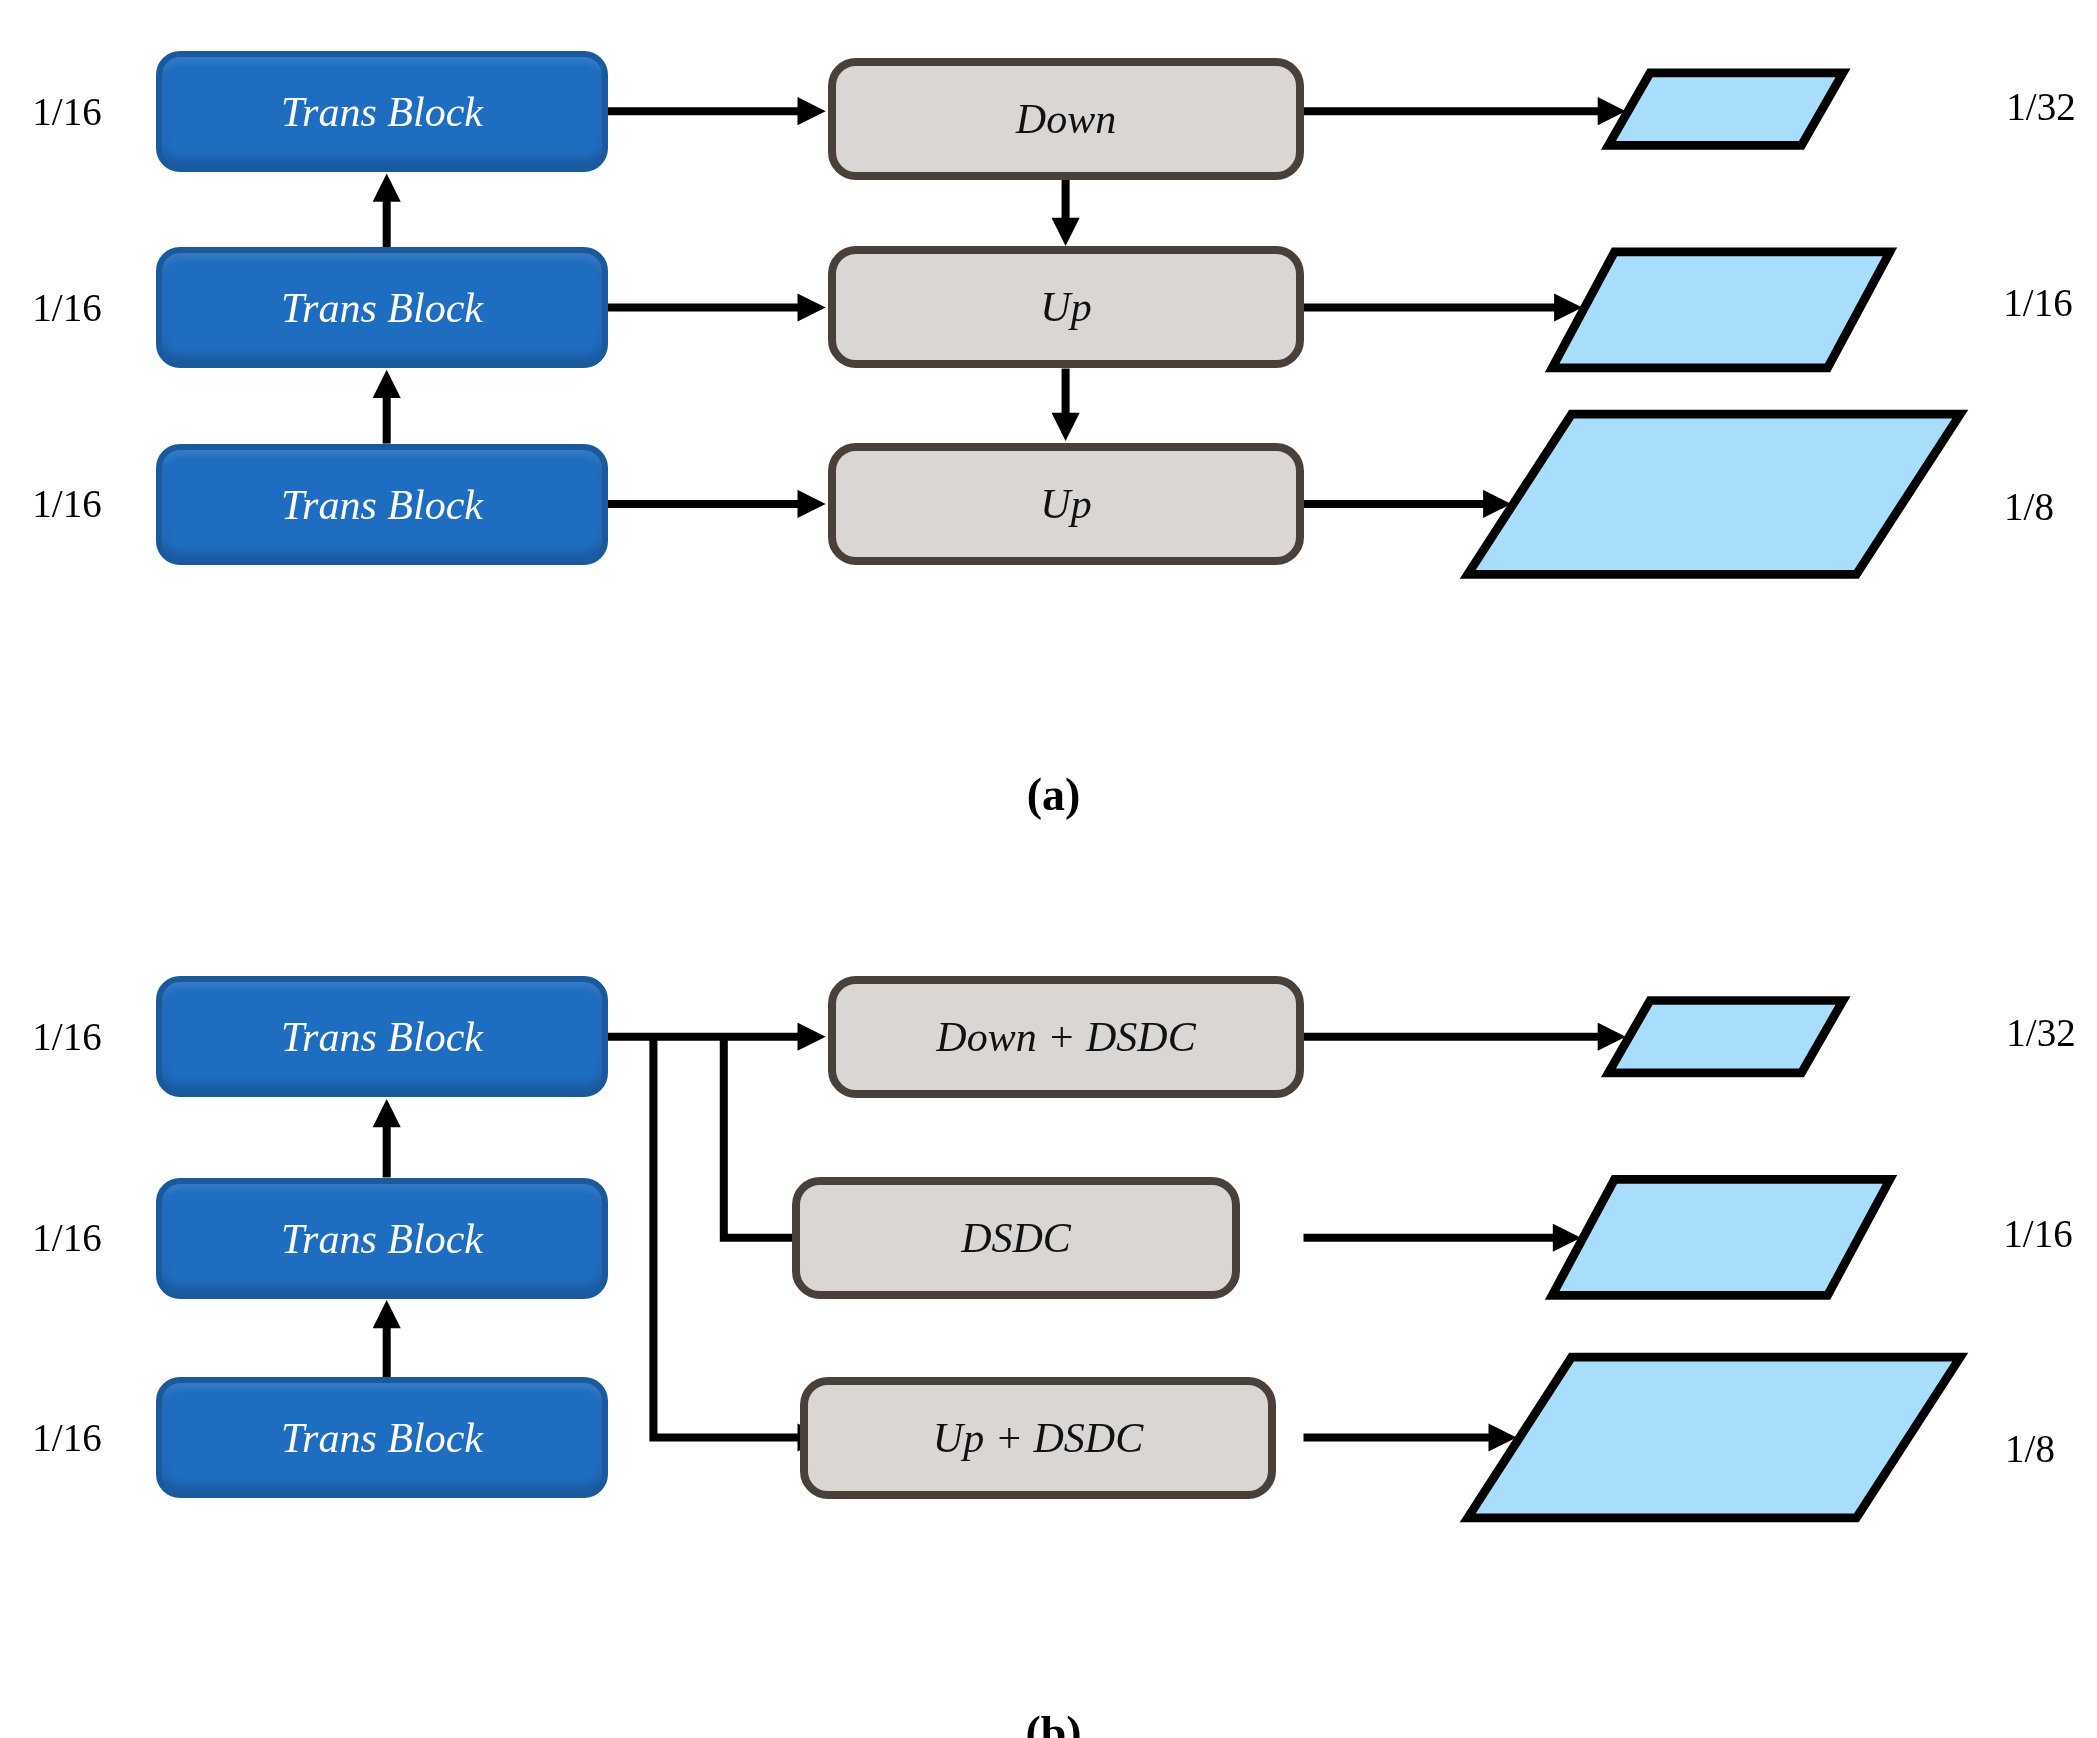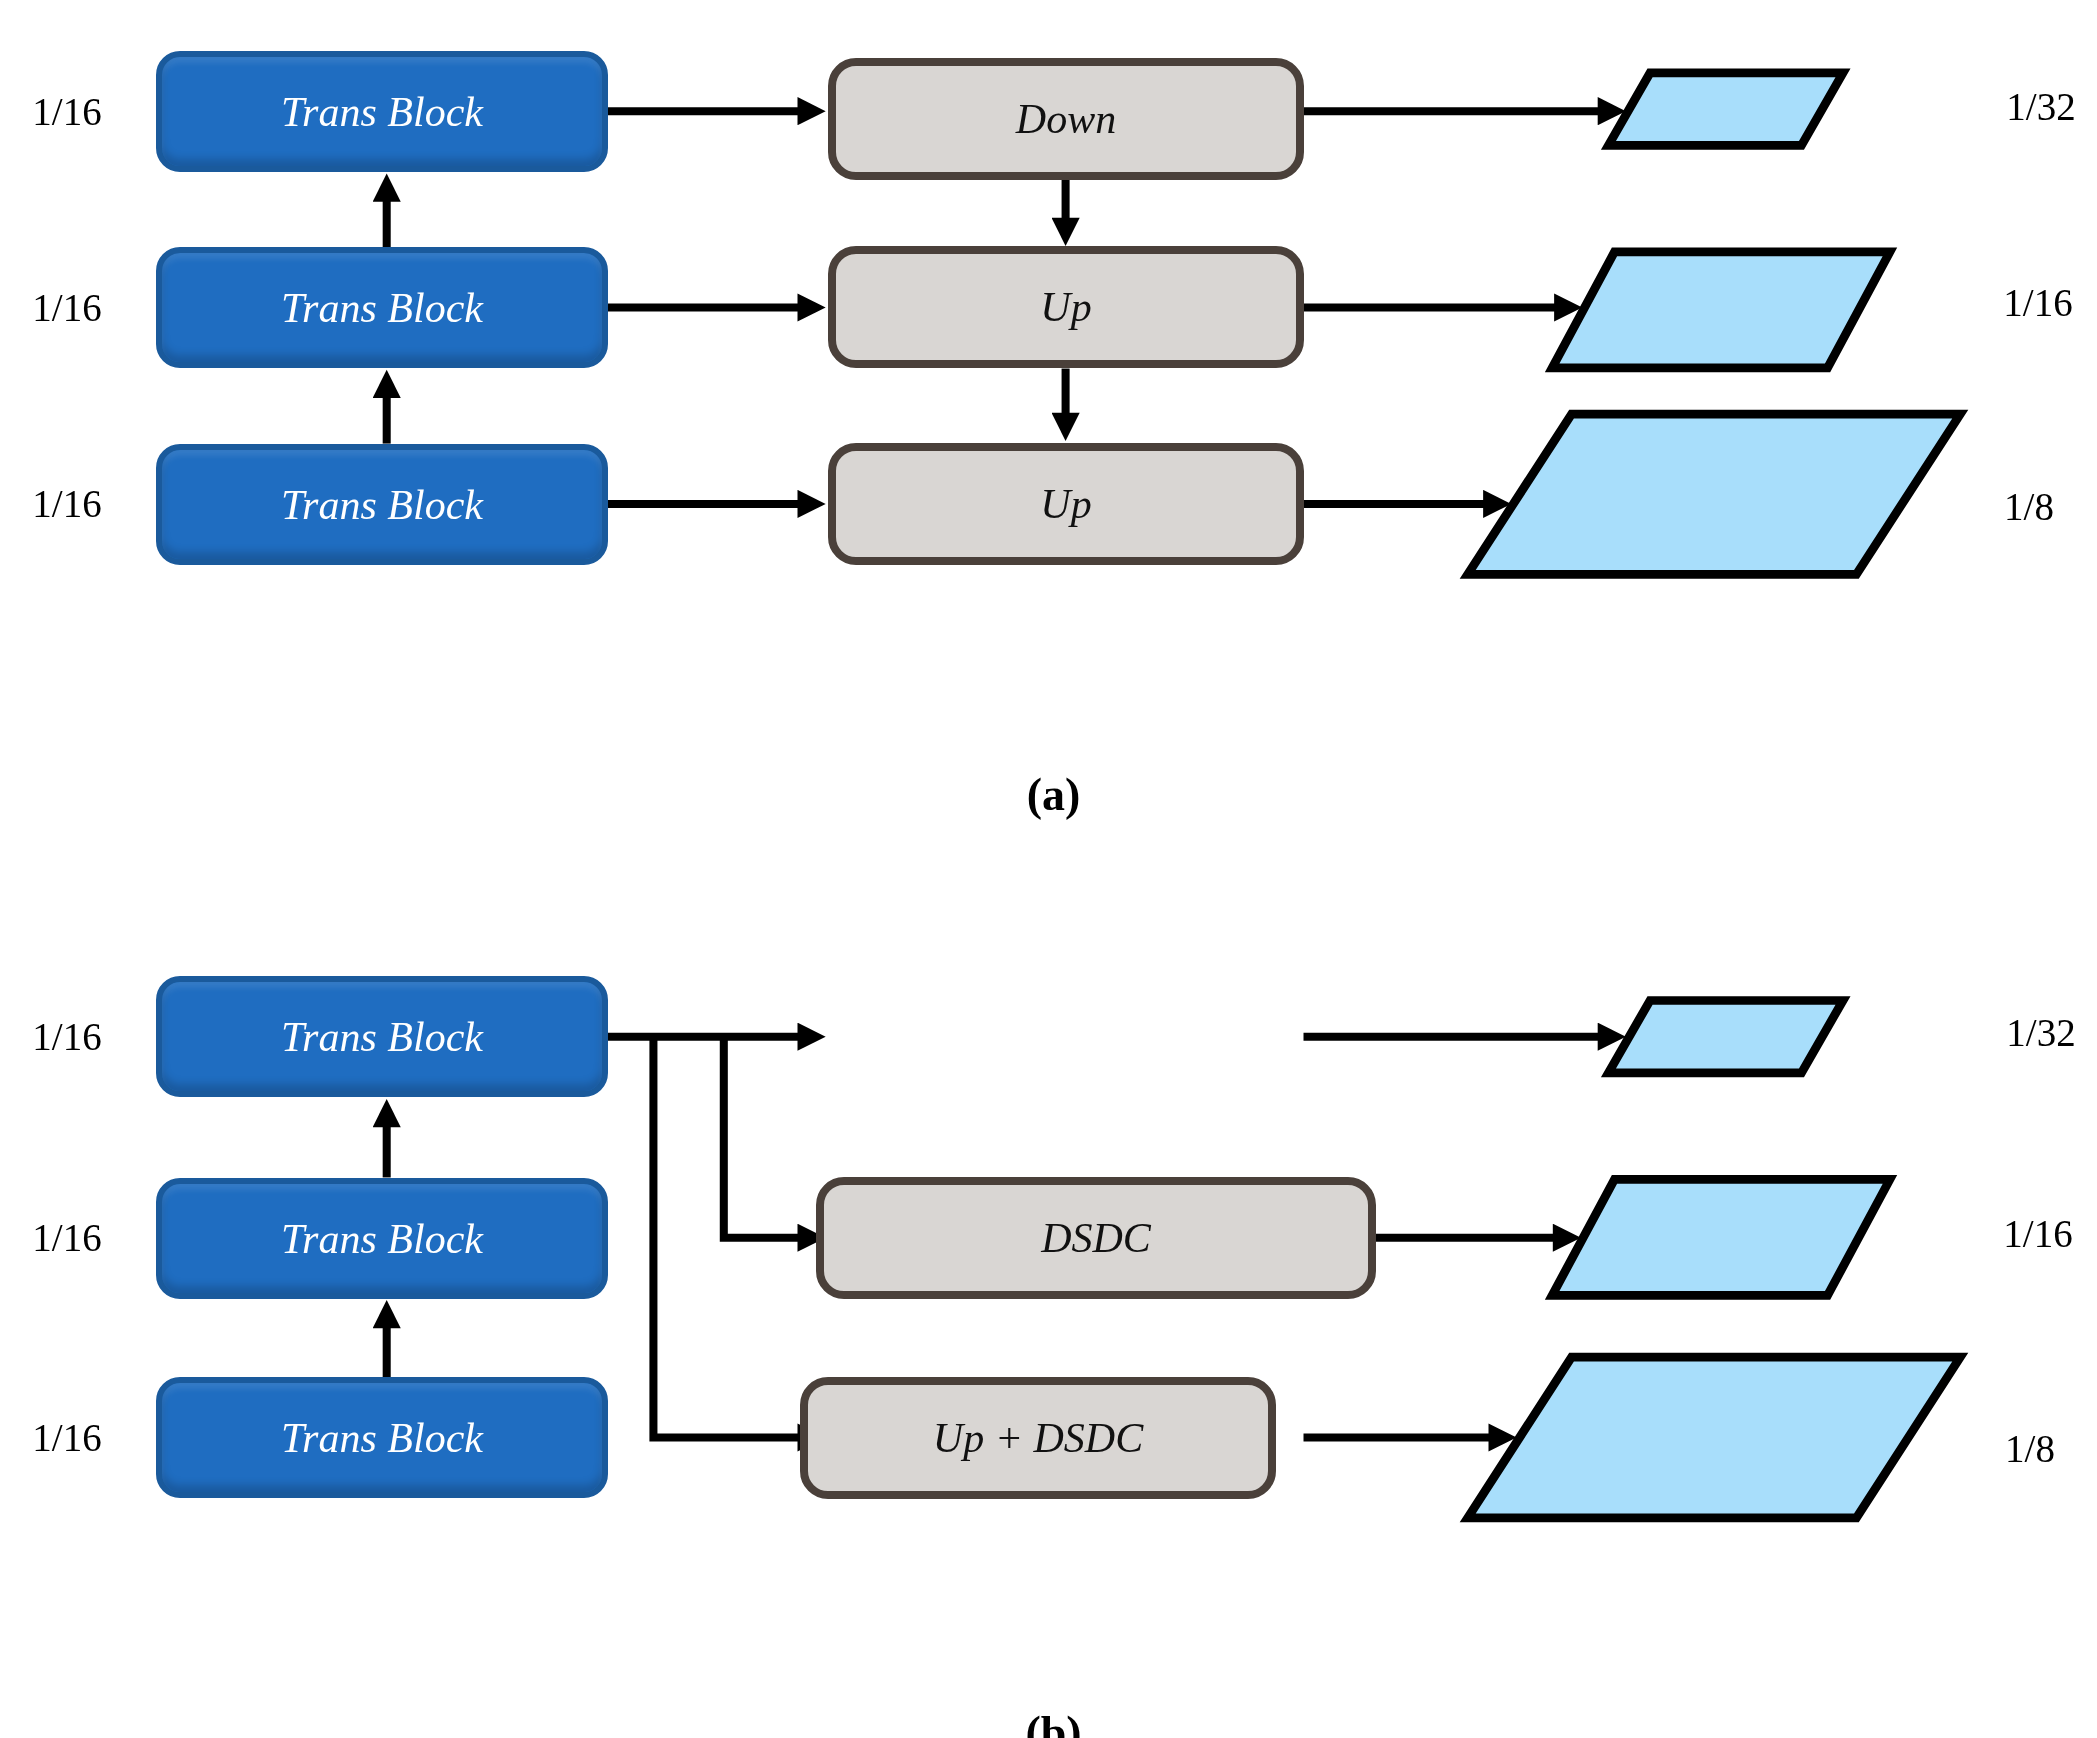--- a/index.html
+++ b/index.html
@@ -103,21 +103,22 @@
   <div class="caption" style="left:973px;top:723px;width:161px;height:74px">(a)</div>
 
   <div class="slabel" style="left:10px;top:979px;width:114px;height:47px">1/16</div>
   <div class="slabel" style="left:10px;top:1180px;width:114px;height:47px">1/16</div>
   <div class="slabel" style="left:10px;top:1380px;width:114px;height:47px">1/16</div>
 
   <div class="box tb" style="left:156px;top:942px;width:452px;height:121px">Trans Block</div>
   <div class="box tb" style="left:156px;top:1144px;width:452px;height:121px">Trans Block</div>
   <div class="box tb" style="left:156px;top:1343px;width:452px;height:121px">Trans Block</div>
 
-  <div class="box op" style="left:816px;top:1143px;width:560px;height:122px">DSDC</div>
+  <div class="box op" style="left:828px;top:942px;width:476px;height:122px">Down + DSDC</div>
+  <div class="box op" style="left:792px;top:1143px;width:448px;height:122px">DSDC</div>
   <div class="box op" style="left:800px;top:1343px;width:476px;height:122px">Up + DSDC</div>
 
   <div class="slabel" style="left:1984px;top:975px;width:114px;height:47px">1/32</div>
   <div class="slabel" style="left:1981px;top:1176px;width:114px;height:47px">1/16</div>
   <div class="slabel" style="left:1973px;top:1391px;width:114px;height:47px">1/8</div>
 
   <div class="caption" style="left:973px;top:1661px;width:161px;height:74px">(b)</div>
 
 </div>
 

